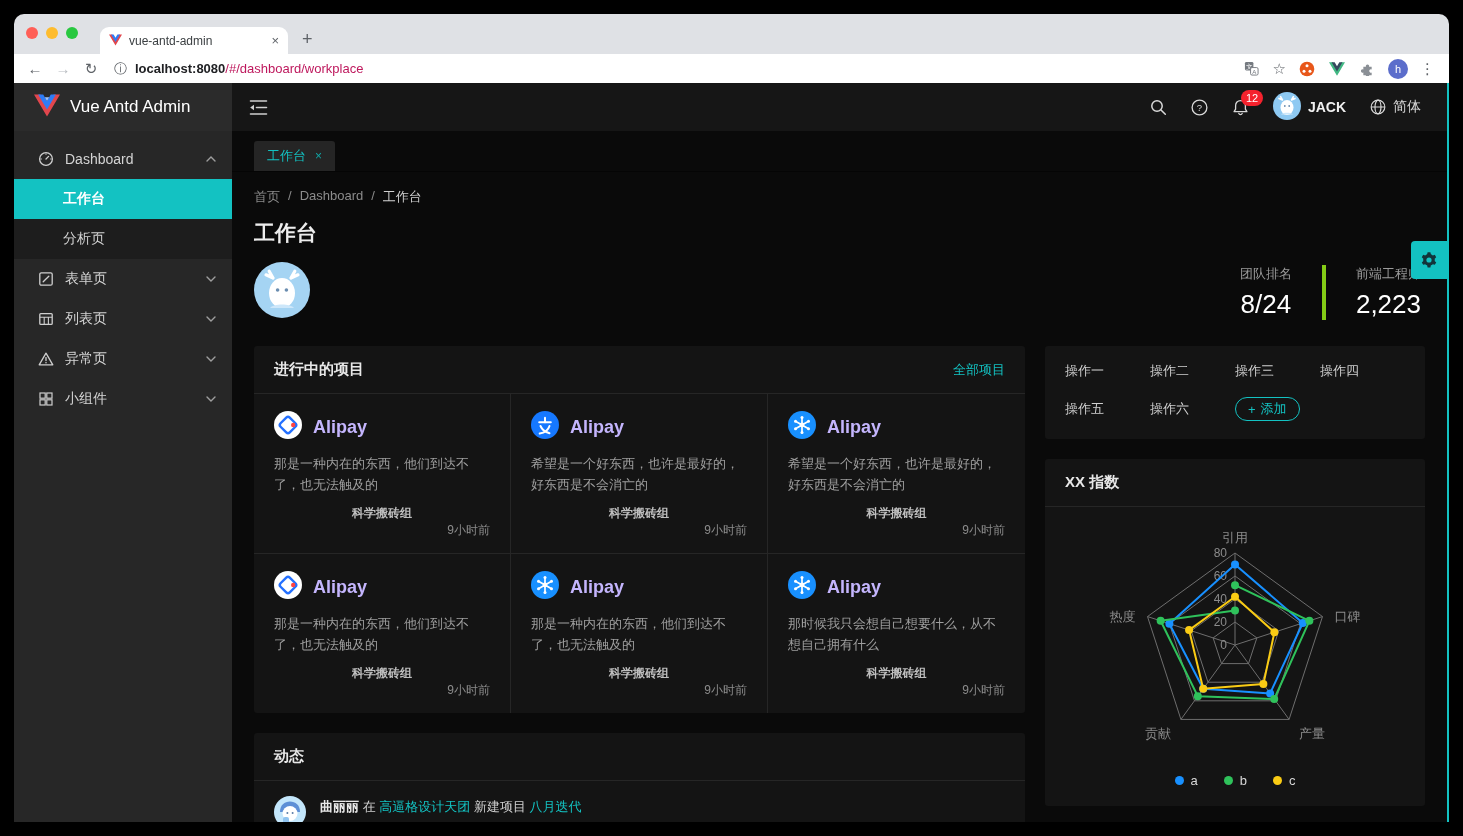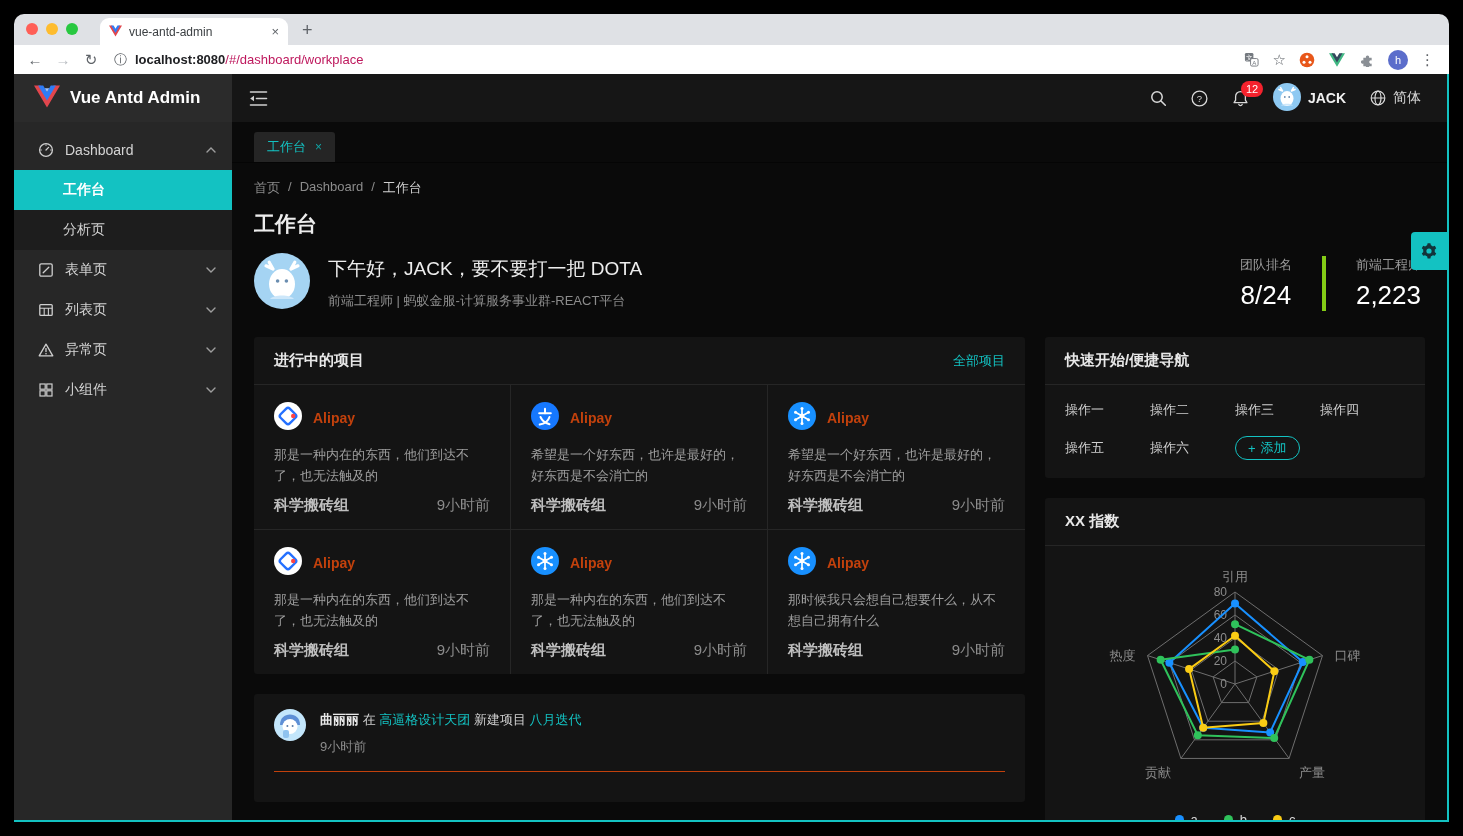--- a/index.html
+++ b/index.html
@@ -1,20 +1,20 @@
 <!DOCTYPE html>
 <html><head>
 <meta charset="utf-8">
 <style>
   * { margin:0; padding:0; box-sizing:border-box; }
   html,body { width:1463px; height:836px; background:#000; font-family:"Liberation Sans","DejaVu Sans",sans-serif; overflow:hidden; }
   .window { position:absolute; left:14px; top:14px; width:1435px; height:808px; background:#000; border-radius:10px 10px 0 0; overflow:hidden; }
 
   
-  .tabstrip { height:31px; background:#dfe1e5; display:flex; align-items:flex-end; padding-left:12px; }
+  .tabstrip { height:40px; background:#dfe1e5; display:flex; align-items:flex-end; padding-left:12px; }
   .lights { display:flex; gap:8px; align-items:center; height:100%; padding-bottom:2px; }
   .light { width:12px; height:12px; border-radius:50%; }
   .l-red{background:#ff5f57;} .l-yellow{background:#febc2e;} .l-green{background:#28c840;}
   .btab { margin-left:22px; width:188px; height:27px; background:#fff; border-radius:9px 9px 0 0; display:flex; align-items:center; padding:0 9px; gap:7px; }
   .btab-title { flex:1; font-size:12px; color:#3c4043; white-space:nowrap; overflow:hidden; }
   .btab-close { font-size:13px; color:#5f6368; cursor:default; }
   .newtab { font-size:18px; color:#5f6368; margin:0 0 4px 14px; }
   .toolbar { height:29px; background:#fff; display:flex; align-items:center; padding:0 8px; gap:2px; }
   .nav-ic { width:26px; text-align:center; font-size:15px; color:#5f6368; }
   .nav-ic.dis { color:#b8bcc1; }
@@ -25,21 +25,21 @@
   .tb-right { display:flex; align-items:center; gap:12px; padding-right:6px; }
   .ext { width:18px; height:18px; display:flex; align-items:center; justify-content:center; }
   .star { font-size:15px; color:#5f6368; }
   .profile-dot { width:20px; height:20px; border-radius:50%; background:#5b6dcb; color:#fff; font-size:11px; display:flex; align-items:center; justify-content:center; }
   .kebab { font-size:15px; color:#5f6368; letter-spacing:0; }
 
   
   .app { height:748px; background:#0a0a0a; display:flex; flex-direction:column; position:relative; border-right:2px solid #13c2c2; border-bottom:2px solid #13c2c2; }
   .app-header { height:48px; display:flex; align-items:center; background:#161616; flex:none; }
   .logo-area { width:218px; height:100%; background:#2b2b2b; display:flex; align-items:center; padding-left:20px; gap:10px; flex:none; }
-  .app-title { font-size:17px; font-weight:700; color:#fff; white-space:nowrap; }
+  .app-title { font-size:17px; font-weight:400; color:#fff; white-space:nowrap; }
   .fold-btn { width:52px; height:100%; display:flex; align-items:center; justify-content:center; }
   .hdr-spacer { flex:1; }
   .hdr-right { display:flex; align-items:center; gap:24px; padding-right:26px; color:#d9d9d9; }
   .hdr-item { display:flex; align-items:center; gap:7px; font-size:14px; }
   .bell-wrap { position:relative; }
   .badge { position:absolute; top:-9px; left:9px; background:#f5222d; color:#fff; font-size:11px; height:16px; line-height:16px; padding:0 5px; border-radius:9px; font-weight:400; }
   .uname { font-weight:700; color:#f0f0f0; }
 
   .app-body { flex:1; display:flex; overflow:hidden; }
   .sidebar { width:218px; background:#272727; flex:none; padding-top:8px; overflow:hidden; }
@@ -73,23 +73,23 @@
   .card { background:#141414; border-radius:3px; }
   .card + .card { margin-top:20px; }
   .card-h { height:48px; display:flex; align-items:center; padding:0 20px; border-bottom:1px solid #262626; font-size:15px; font-weight:700; color:#e8e8e8; }
   .all-link { margin-left:auto; font-size:13px; font-weight:400; color:#13c2c2; }
 
   .proj-grid { display:grid; grid-template-columns:repeat(3,1fr); }
   .proj { padding:17px 20px 14px; border-right:1px solid #262626; border-bottom:1px solid #262626; }
   .proj:nth-child(3n) { border-right:none; }
   .proj:nth-child(n+4) { border-bottom:none; }
   .proj-head { display:flex; align-items:center; gap:11px; }
-  .proj-name { font-size:14px; font-weight:700; color:#c2410c; }
+  .proj-name { font-size:18px; font-weight:700; color:#c4b5fd; }
   .proj-desc { margin-top:11px; font-size:13px; color:#9e9e9e; line-height:1.6; height:42px; overflow:hidden; }
-  .proj-foot { margin-top:9px; display:flex; font-size:15px; align-items:center; }
+  .proj-foot { margin-top:9px; display:flex; font-size:12px; align-items:center;flex-direction:column; }
   .proj-group { color:#bfbfbf; font-weight:700; }
   .proj-time { margin-left:auto; color:#8c8c8c; }
 
   .act-row { margin:0 20px; padding:15px 0; display:flex; gap:14px; border-bottom:1px solid #c2410c; }
   .act-row:last-child { border-bottom:none; }
   .act-line { font-size:13px; color:#d0d0d0; line-height:1.4; padding-top:2px; }
   .act-user { font-weight:700; color:#e8e8e8; }
   .act-link { color:#13c2c2; }
   .act-time { margin-top:9px; font-size:13px; color:#8c8c8c; }
 
@@ -325,24 +325,20 @@
           <span>
             <svg width="56" height="56" viewBox="0 0 28 28">
                 <circle cx="14" cy="14" r="14" fill="#a5d4f3"></circle>
                 <ellipse cx="14" cy="15.5" rx="6.5" ry="7.5" fill="#fff"></ellipse>
                 <path d="M9.5 8 7.6 4.6M9.5 8 6 6.4M18.5 8l1.9-3.4M18.5 8 22 6.4" stroke="#fff" stroke-width="1.6" stroke-linecap="round"></path>
                 <circle cx="11.8" cy="14" r=".9" fill="#6a8db0"></circle>
                 <circle cx="16.2" cy="14" r=".9" fill="#6a8db0"></circle>
                 <path d="M8 23c1.5-2.4 10.5-2.4 12 0z" fill="#cde7fa"></path>
               </svg>
           </span>
-          <div class="greet-txt">
-            <div class="greet-h">下午好，JACK，要不要打一把 DOTA</div>
-            <div class="greet-s">前端工程师 | 蚂蚁金服-计算服务事业群-REACT平台</div>
-          </div>
           <div class="stats">
             <div class="stat">
               <div class="stat-l">团队排名</div>
               <div class="stat-v">8/24</div>
             </div>
             <div class="stat">
               <div class="stat-l">前端工程师</div>
               <div class="stat-v">2,223</div>
             </div>
           </div>
@@ -476,20 +472,23 @@
                     <div class="proj-desc">那时候我只会想自己想要什么，从不想自己拥有什么</div>
                     <div class="proj-foot">
                       <span class="proj-group">科学搬砖组</span>
                       <span class="proj-time">9小时前</span>
                     </div>
                   </div>
                 </div>
             </div>
 
             <div class="card">
+              <div class="card-h">
+                  <span>动态</span>
+                </div>
               <div>
                 <div class="act-row">
                   <span>
                     <svg width="32" height="32" viewBox="0 0 32 32">
                         <circle cx="16" cy="16" r="16" fill="#c3e6fb"></circle>
                         <path d="M6 16c0-7 4.5-10.5 10-10.5S26 9 26 16z" fill="#5d8fd6"></path>
                         <circle cx="16" cy="17.5" r="7.5" fill="#fff"></circle>
                         <circle cx="13.4" cy="17" r="1" fill="#5a7ca8"></circle>
                         <circle cx="18.6" cy="17" r="1" fill="#5a7ca8"></circle>
                         <rect x="9" y="21" width="6" height="8" rx="2" fill="#8fc3ef"></rect>
@@ -511,23 +510,20 @@
                   
                 </div>
 
               </div>
             </div>
           </div>
 
           <div class="col-right">
 
             <div class="card">
-              <div class="card-h">
-                  <span>快速开始/便捷导航</span>
-                </div>
               <div class="quick-body">
                 <span class="qlink">操作一</span>
                 <span class="qlink">操作二</span>
                 <span class="qlink">操作三</span>
                 <span class="qlink">操作四</span>
                 <span class="qlink">操作五</span>
                 <span class="qlink">操作六</span>
                 <span class="add-btn">
                   <span>+</span>
                   <span>添加</span>

